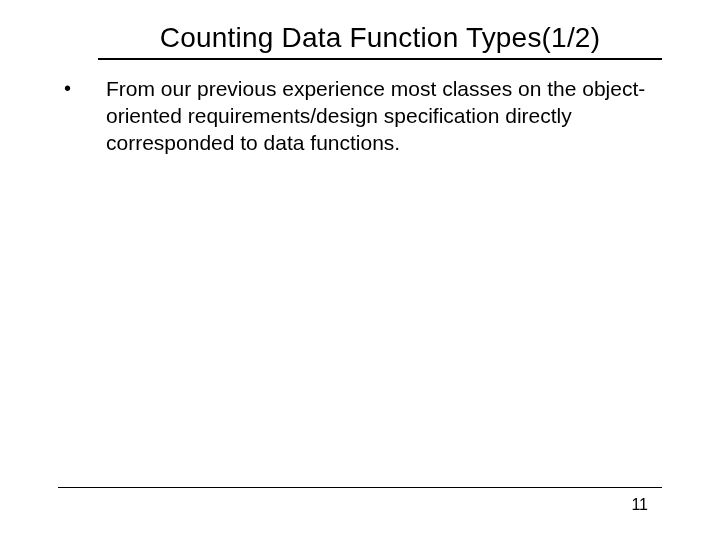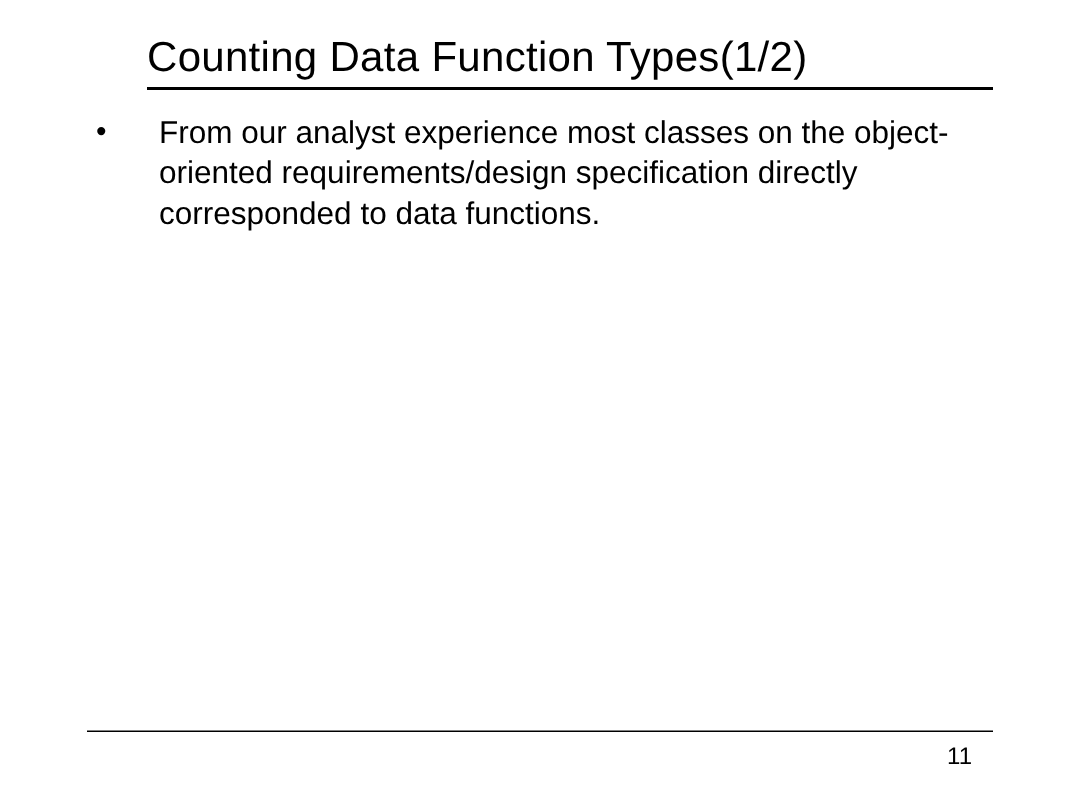--- a/index.html
+++ b/index.html
@@ -1,30 +1,30 @@
 <!DOCTYPE html>
 <html><head>
   <meta charset="utf-8">
   <style>
     * { margin: 0; padding: 0; box-sizing: border-box; }
     html, body { width: 720px; height: 540px; background: #fff; font-family: Verdana, Geneva, sans-serif; color: #000; }
     .slide { width: 720px; height: 540px; position: relative; padding: 22px 58px 0 58px; }
     .title-wrap { border-bottom: 2px solid #000; padding-bottom: 4px; margin: 0 0 16px 40px; }
-    .title { font-size: 28px; font-weight: 400; letter-spacing: 0.2px; }
+    .title { font-size: 28px; font-weight: 400; letter-spacing: 0.2px; text-align: center; }
     .bullets { list-style: none; margin-top: 6px; }
     .bullets li { position: relative; padding-left: 48px; font-size: 21px; line-height: 1.28; margin-bottom: 34px; }
     .bullets li::before { content: "•"; position: absolute; left: 6px; top: 0; font-size: 20px; line-height: 1.28; }
     .footer-rule { position: absolute; left: 58px; right: 58px; bottom: 52px; border-top: 1px solid #000; }
     .page-num { position: absolute; right: 72px; bottom: 26px; font-size: 16px; font-family: Verdana, Geneva, sans-serif; }
   </style>
 </head>
 <body>
 
 <div class="slide">
   <div class="title-wrap">
     <h1 class="title">Counting Data Function Types(1/2)</h1>
   </div>
   <ul class="bullets">
-    <li>From our analyst experience most classes on the object-oriented requirements/design specification directly corresponded to data functions.</li>
+    <li>From our previous experience most classes on the object-oriented requirements/design specification directly corresponded to data functions.</li>
   </ul>
   <div class="footer-rule"></div>
   <div class="page-num">11</div>
 </div>
 
 </body></html>

